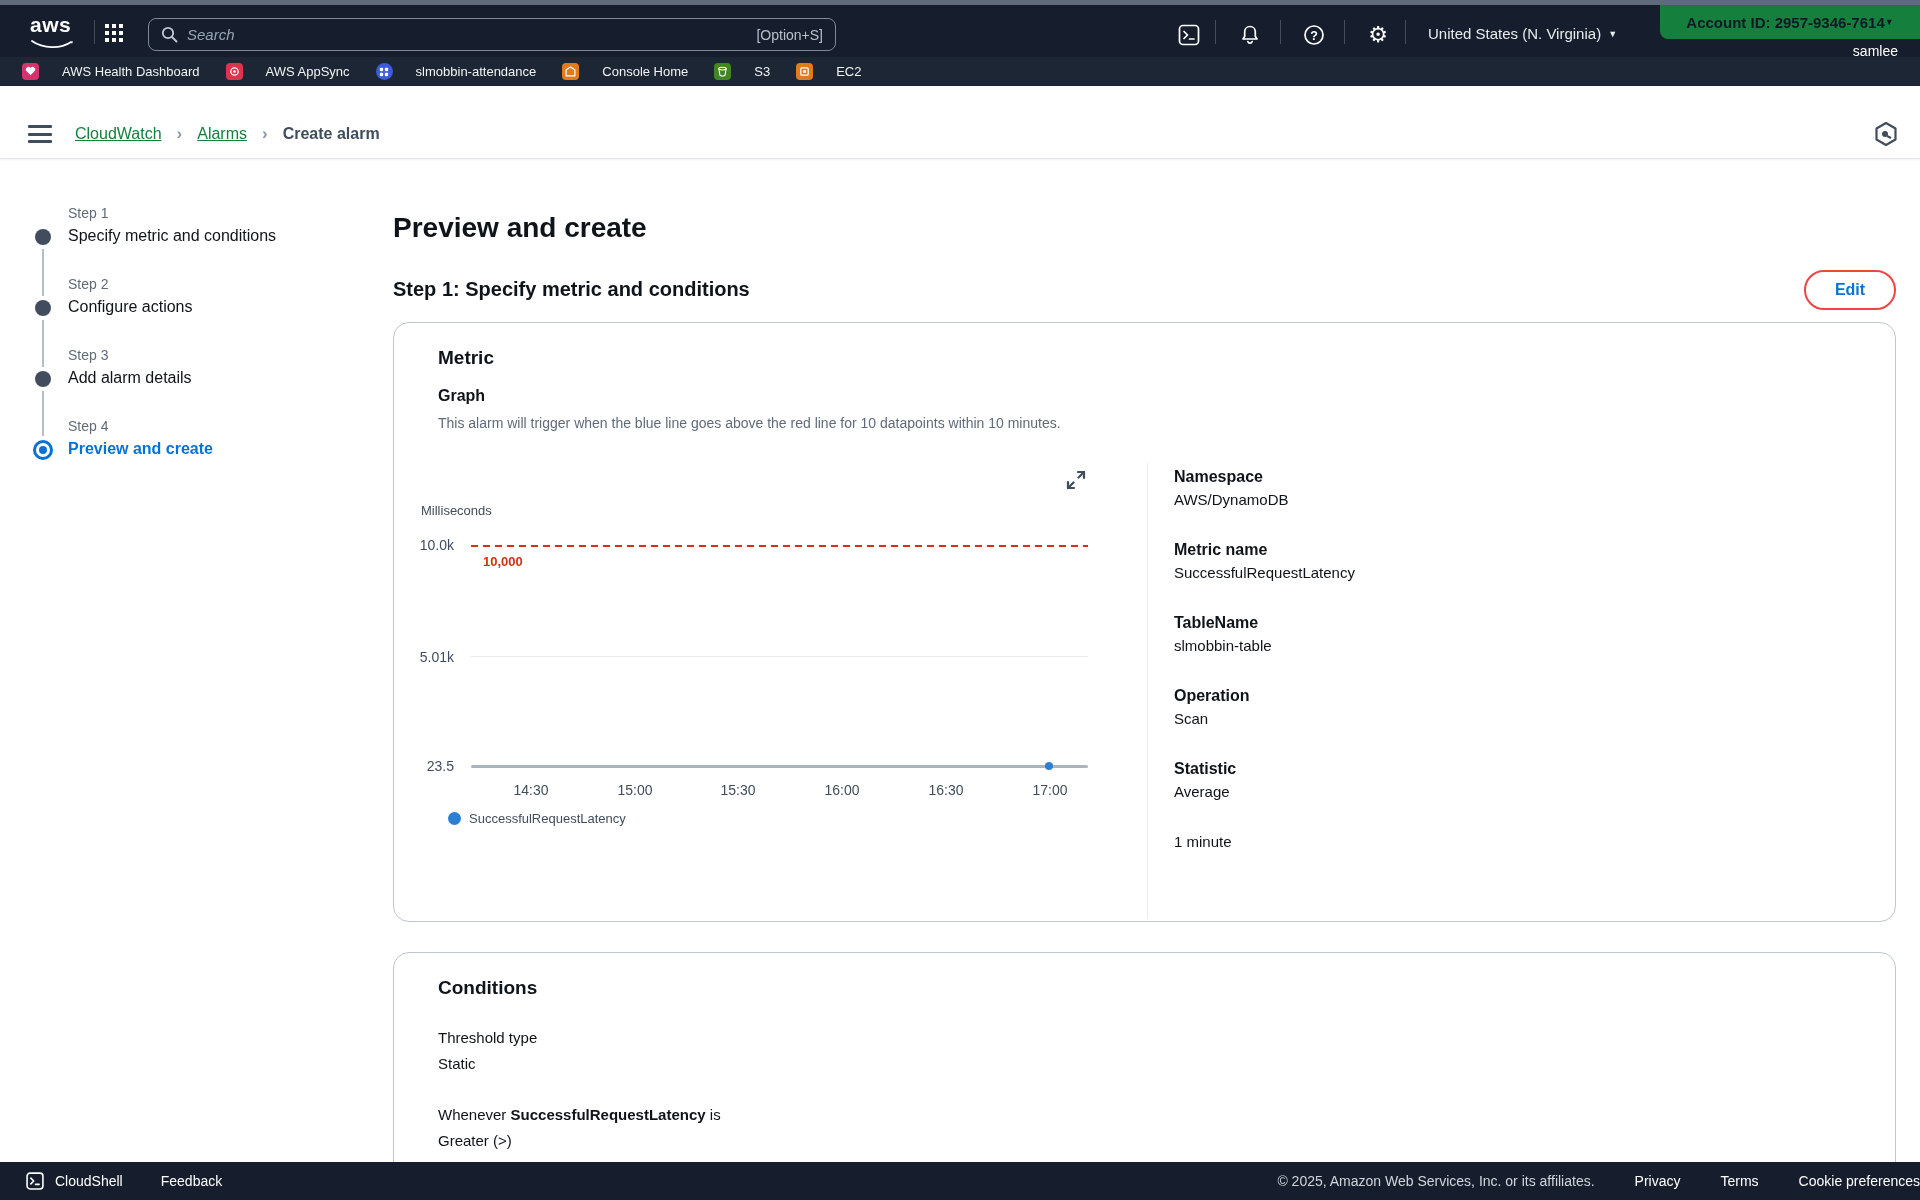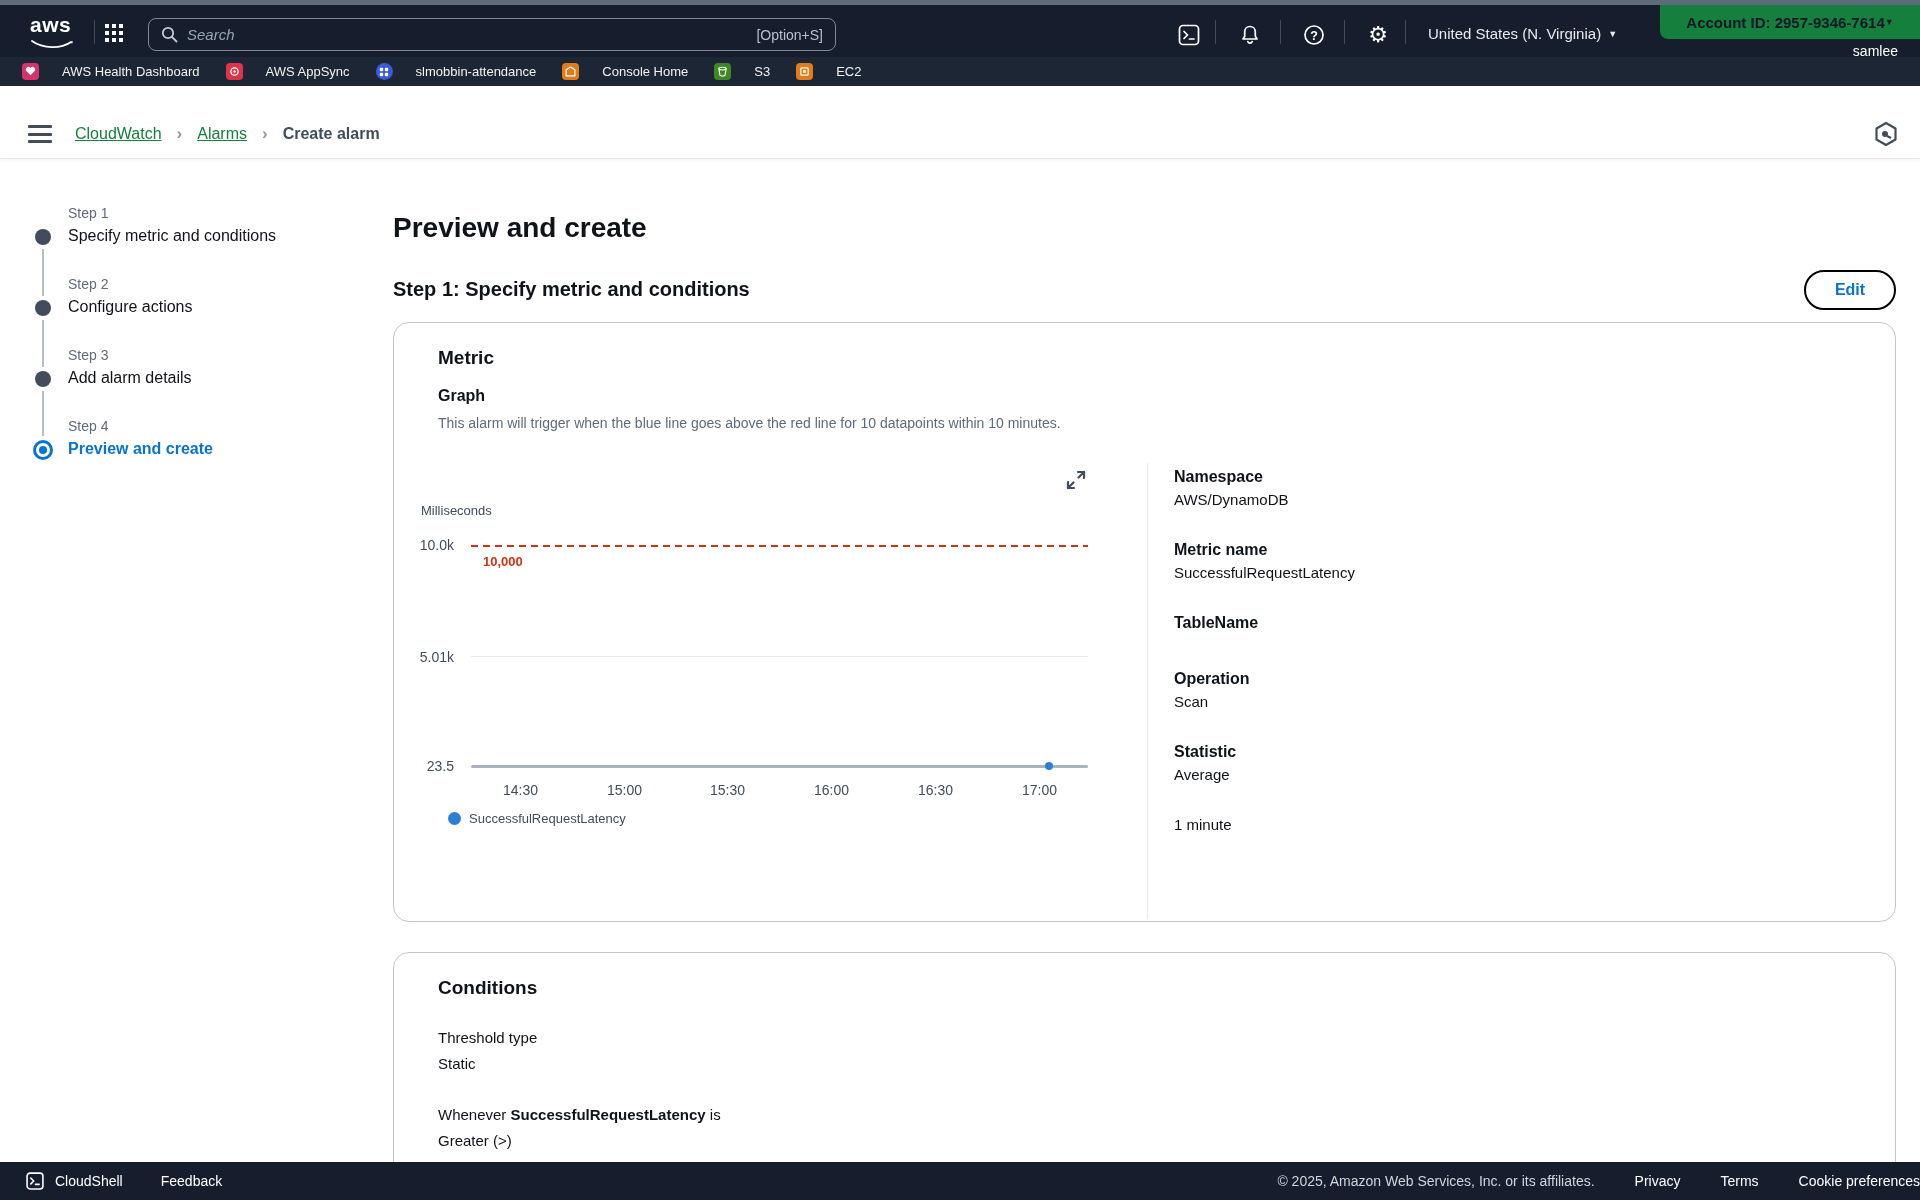--- a/index.html
+++ b/index.html
@@ -50,40 +50,40 @@
   .step-title { font-size:16px; color:#0f141a; }
   .step.active .step-title { color:#0972d3; font-weight:700; }
   .step-dot { position:absolute; left:35px; width:16px; height:16px; border-radius:50%; background:#414d5c; }
   .step-dot.active { width:20px; height:20px; left:33px; background:#fff; border:3px solid #0972d3; }
   .step-dot.active::after { content:""; position:absolute; left:3px; top:3px; width:8px; height:8px; border-radius:50%; background:#0972d3; }
   .step-line { position:absolute; left:42px; width:2px; background:#b6bec9; }
 
   
   .page-title { position:absolute; left:393px; top:212px; font-size:28px; font-weight:700; color:#0f141a; }
   .section-title { position:absolute; left:393px; top:278px; font-size:20px; font-weight:700; color:#0f141a; }
-  .edit-btn { position:absolute; left:1804px; top:270px; width:92px; height:40px; border:2px solid #000000; border-radius:20px; background:#fff; color:#0972d3; font-size:16px; font-weight:700; font-family:inherit; cursor:pointer; }
+  .edit-btn { position:absolute; left:1804px; top:270px; width:92px; height:40px; border:2px solid #ef4444; border-radius:20px; background:#fff; color:#0972d3; font-size:16px; font-weight:700; font-family:inherit; cursor:pointer; }
 
   .card { position:absolute; left:393px; width:1503px; background:#fff; border:1px solid #bfc6ce; border-radius:16px; z-index:1; }
   .card-metric { top:322px; height:600px; }
   .card-conditions { top:952px; height:246px; }
   .card h2 { position:absolute; left:44px; top:24px; font-size:19px; font-weight:700; color:#0f141a; }
   .graph-label { position:absolute; left:44px; top:64px; font-size:16px; font-weight:700; color:#0f141a; }
   .graph-desc { position:absolute; left:44px; top:92px; font-size:14px; color:#5f6b7a; }
 
   
   .expand-btn { position:absolute; left:668px; top:144px; width:28px; height:28px; background:none; border:none; cursor:pointer; }
   .chart-unit { position:absolute; left:27px; top:180px; font-size:13px; color:#414d5c; }
   .ytick { position:absolute; left:8px; width:52px; text-align:right; font-size:14px; color:#414d5c; }
   .threshold-line { position:absolute; left:77px; top:222px; width:617px; height:2px;
      background:repeating-linear-gradient(90deg,#d13212 0 7px,transparent 7px 12px); }
   .threshold-label { position:absolute; left:89px; top:231px; font-size:13px; font-weight:700; color:#d13212; }
   .gridline { position:absolute; left:77px; top:333px; width:617px; height:1px; background:#e9ebed; }
   .baseline { position:absolute; left:77px; top:442px; width:617px; height:3px; background:#a9b4bf; border-radius:2px; }
   .datapoint { position:absolute; left:651px; top:439px; width:8px; height:8px; border-radius:50%; background:#2b7fd4; }
-  .xtick { position:absolute; top:459px; width:56px; text-align:left; font-size:14px; color:#414d5c; }
+  .xtick { position:absolute; top:459px; width:56px; text-align:center; font-size:14px; color:#414d5c; }
   .legend { position:absolute; left:54px; top:488px; display:flex; align-items:center; gap:8px; }
   .legend-swatch { width:13px; height:13px; border-radius:50%; background:#2b7fd4; }
   .legend-text { font-size:13px; color:#414d5c; }
 
   .v-divider { position:absolute; left:753px; top:140px; width:1px; height:456px; background:#e9ebed; }
   .details { position:absolute; left:780px; top:145px; width:600px; display:flex; flex-direction:column; gap:33px; }
   .detail-label { font-size:16px; font-weight:700; color:#0f141a; margin-bottom:5px; }
   .detail-value { font-size:15px; color:#0f141a; }
 
   
@@ -329,20 +329,21 @@
       <div>
         <div class="detail-label">Namespace</div>
         <div class="detail-value">AWS/DynamoDB</div>
       </div>
       <div>
         <div class="detail-label">Metric name</div>
         <div class="detail-value">SuccessfulRequestLatency</div>
       </div>
       <div>
         <div class="detail-label">TableName</div>
+        <div class="detail-value">slmobbin-table</div>
       </div>
       <div>
         <div class="detail-label">Operation</div>
         <div class="detail-value">Scan</div>
       </div>
       <div>
         <div class="detail-label">Statistic</div>
         <div class="detail-value">Average</div>
       </div>
       <div>

